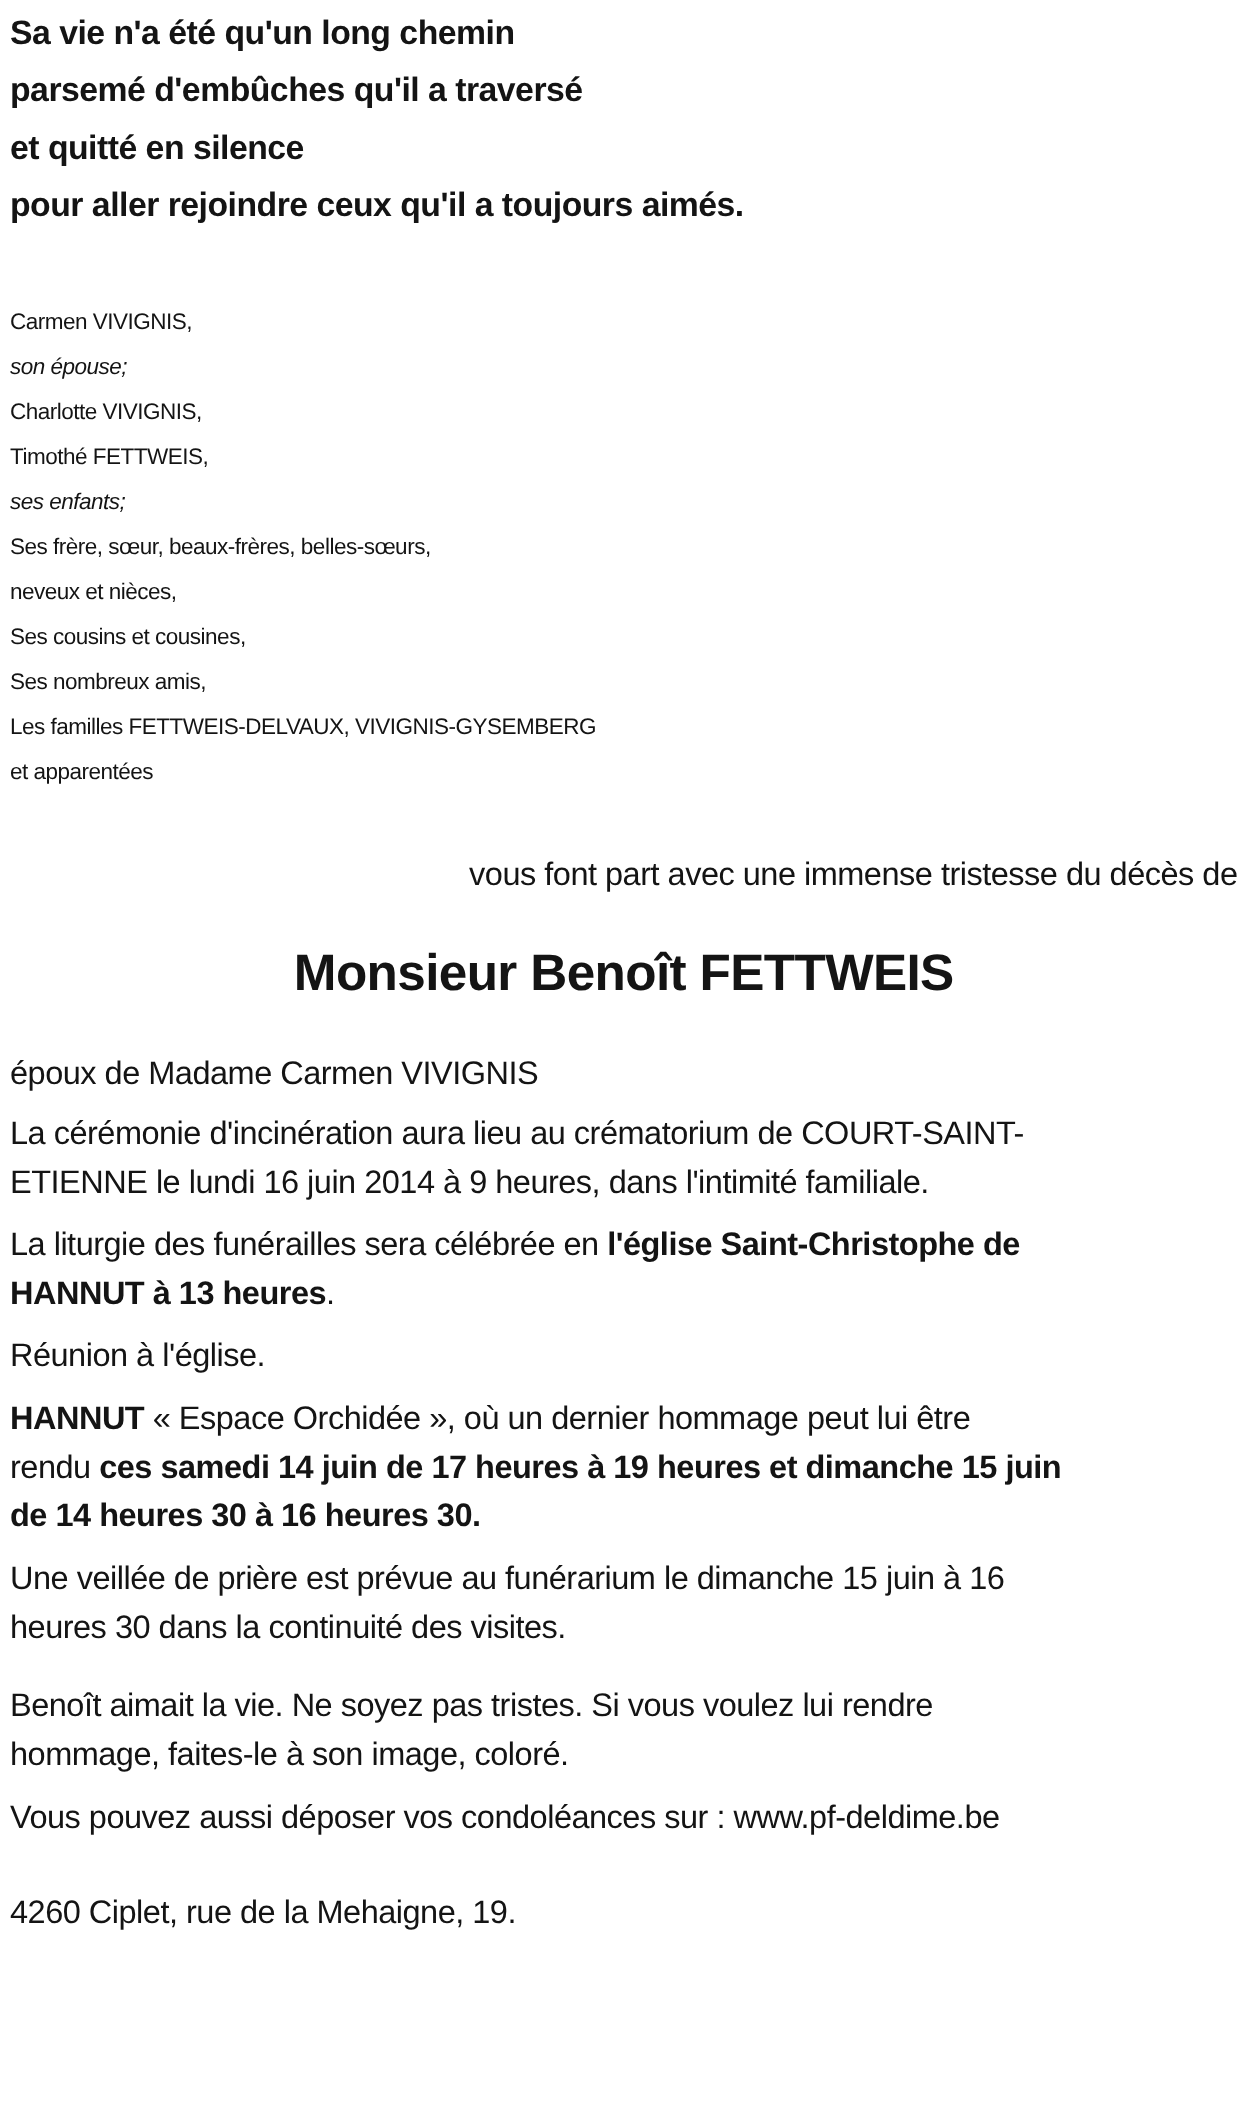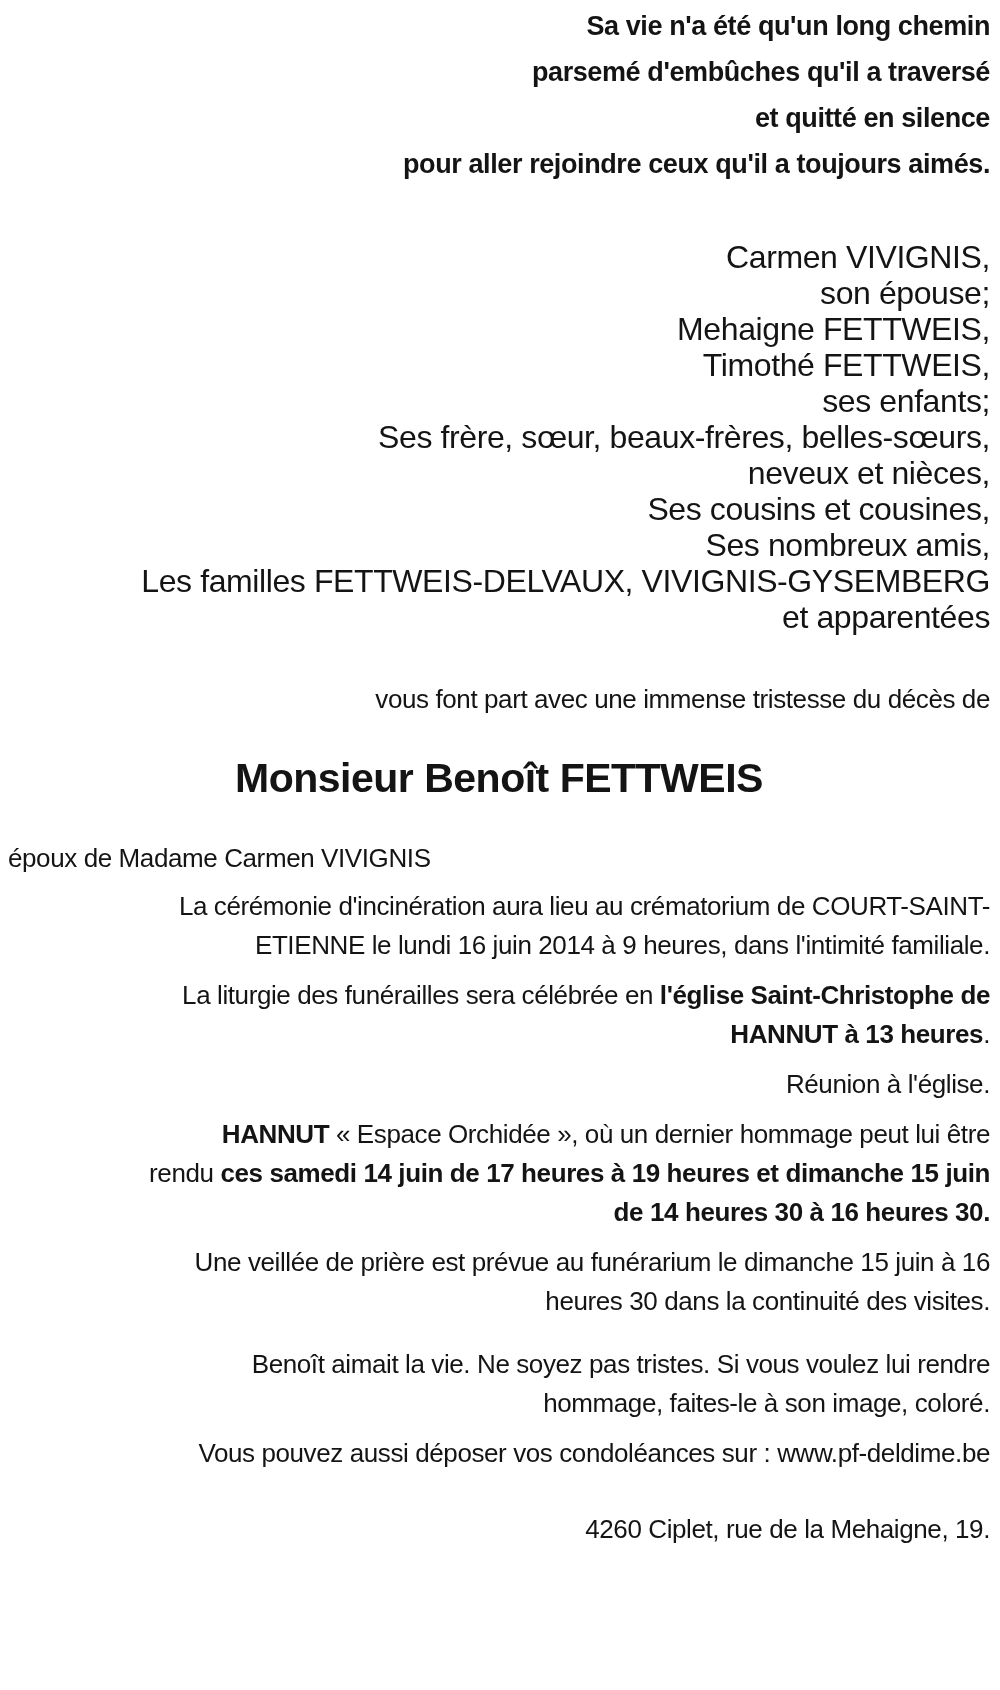--- a/index.html
+++ b/index.html
@@ -9,60 +9,60 @@
     background: #ffffff;
     color: #141414;
     font-family: "Liberation Sans", sans-serif;
     letter-spacing: -0.4px;
     overflow: hidden;
   }
   .page { padding: 3px 10px 0 8px; }
 
   .epigraph { font-weight: 700; font-size: 27px; line-height: 46px; }
 
-  .family { margin-top: 52px; font-size: 32px; line-height: 36px; }
-  .family .role { text-align: right; }
+  .family { margin-top: 52px; font-size: 18px; line-height: 36px; }
+  .family .role { font-style: italic; }
 
   .announce { margin: 46px 0 0 0; font-size: 26px; line-height: 36px; text-align: right; }
 
   .deceased {
     margin: 37px 0 0 0;
     font-size: 41px;
     line-height: 48px;
     font-weight: 700;
     letter-spacing: -0.5px;
     text-align: center;
   }
 
   .relation { margin: 38px 0 0 0; font-size: 26px; line-height: 36px; }
 
   .para { font-size: 26px; line-height: 39px; margin-top: 11px; }
   .mt-44 { margin-top: 44px; }
   .mt-15 { margin-top: 24px; }
   .mt-37 { margin-top: 37px; }
 
-  .line { white-space: nowrap; text-align: right; }
+  .line { white-space: nowrap; }
   .bold { font-weight: 700; }
 </style>
 </head>
 <body>
 
 <div class="page">
 
   <section class="epigraph">
       <div class="line"><span>Sa vie n'a été qu'un long chemin</span></div>
       <div class="line"><span>parsemé d'embûches qu'il a traversé</span></div>
       <div class="line"><span>et quitté en silence</span></div>
       <div class="line"><span>pour aller rejoindre ceux qu'il a toujours aimés.</span></div>
     </section>
 
   <section class="family">
       <div class="line"><span>Carmen VIVIGNIS,</span></div>
       <div class="line role"><span>son épouse;</span></div>
-      <div class="line"><span>Mehaigne FETTWEIS,</span></div>
+      <div class="line"><span>Charlotte VIVIGNIS,</span></div>
       <div class="line"><span>Timothé FETTWEIS,</span></div>
       <div class="line role"><span>ses enfants;</span></div>
       <div class="line"><span>Ses frère, sœur, beaux-frères, belles-sœurs,</span></div>
       <div class="line"><span>neveux et nièces,</span></div>
       <div class="line"><span>Ses cousins et cousines,</span></div>
       <div class="line"><span>Ses nombreux amis,</span></div>
       <div class="line"><span>Les familles FETTWEIS-DELVAUX, VIVIGNIS-GYSEMBERG</span></div>
       <div class="line"><span>et apparentées</span></div>
     </section>
 

